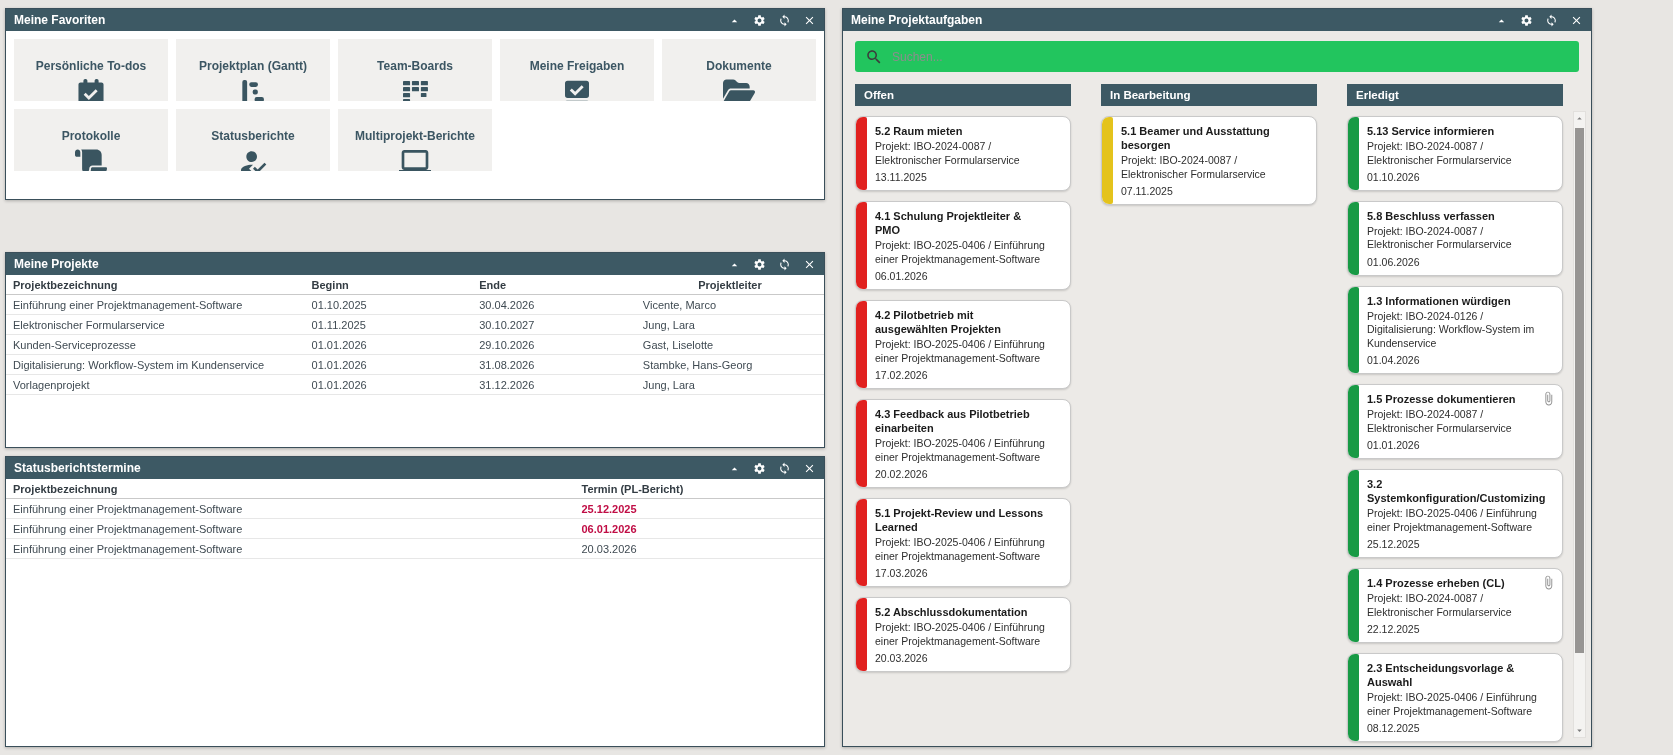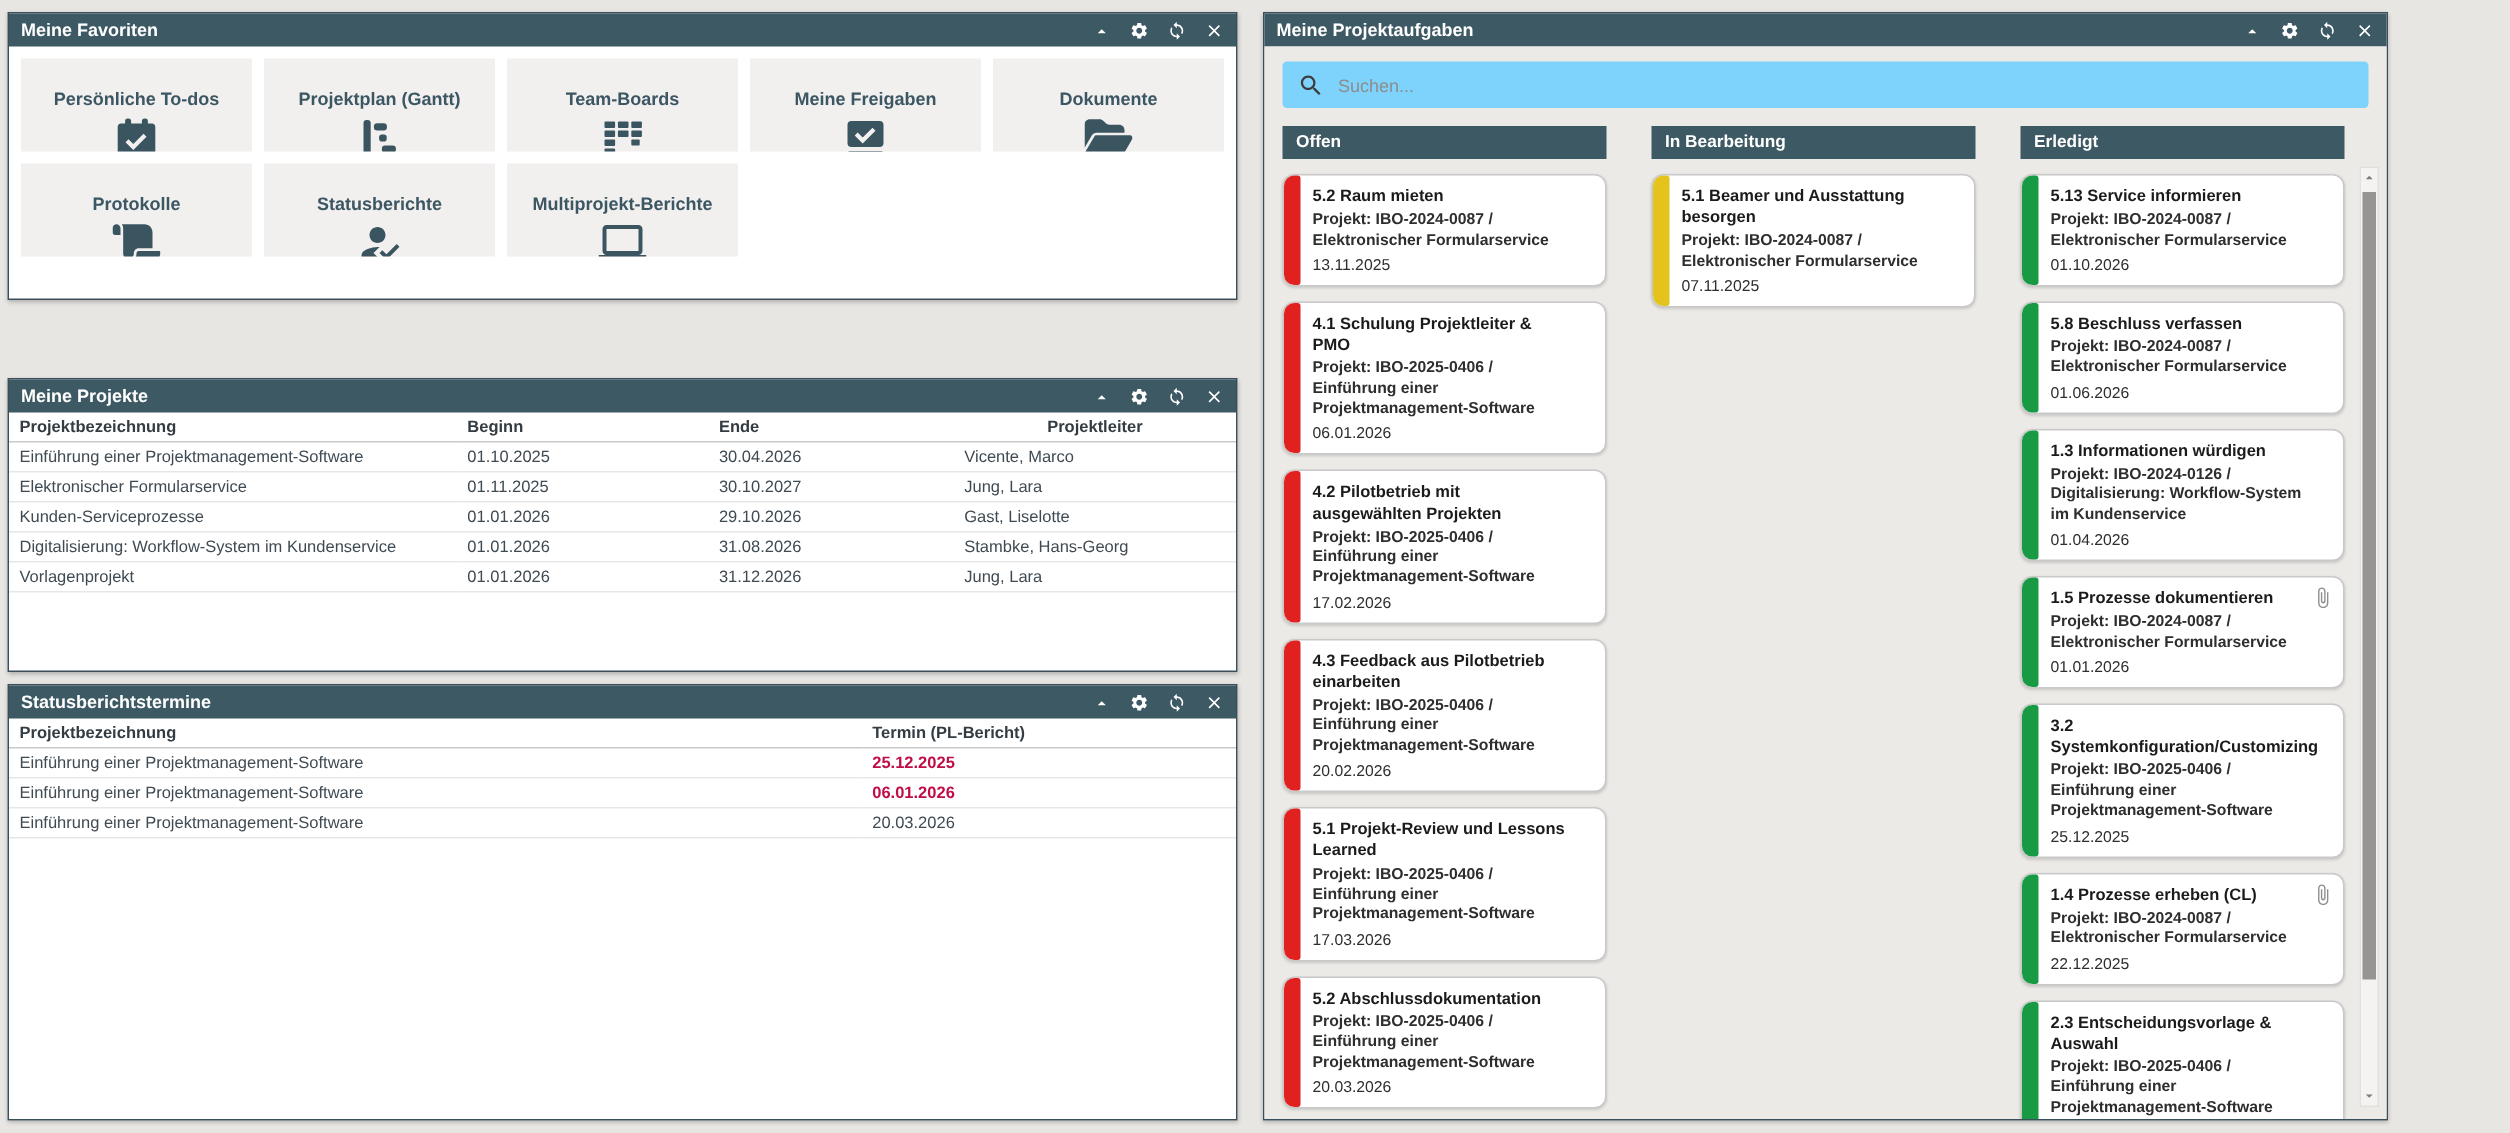--- a/index.html
+++ b/index.html
@@ -71,21 +71,21 @@
   .projects-table th:nth-child(2){ width:20.5%; }
   .projects-table th:nth-child(3){ width:20%; }
   .projects-table th:nth-child(4){ width:23%;text-align:center; }
   .status-table th:nth-child(1){ width:69.5%; }
   .status-table th:nth-child(2){ width:30.5%; }
   td.overdue { color: #c00d45; font-weight: bold; }
 
   
   .search-wrap {
     margin: 10px 12px;
-    background: #7dd3fc;
+    background: #22c55e;
     border-radius: 3px;
     height: 31px;
     display: flex;
     align-items: center;
     padding: 12px 10px;
     gap: 9px;
   }
   .search-wrap .s-icon { color:#3c3c3c; width:18px; height:18px; }
   .search-wrap input {
     border: none; outline: none; background: transparent;
@@ -106,21 +106,21 @@
     position: relative;
     background: #fff;
     border: 1px solid #c9c9c9;
     border-radius: 8px;
     padding: 7px 22px 7px 19px;
     box-shadow: 0 1px 2px rgba(0,0,0,.15);
     cursor: pointer;
   }
   .card-bar { position: absolute; left: 0; top: 0; bottom: 0; width: 11px; border-radius: 7px 2px 2px 7px; }
   .card-title { font-size: 11px; font-weight: bold; color: #1b1b1b; line-height: 1.28; }
-  .card-project { font-size: 10.5px; color: #2e2e2e; line-height: 1.28; margin-top: 2px; font-weight: bold; }
+  .card-project { font-size: 10.5px; color: #2e2e2e; line-height: 1.28; margin-top: 2px; }
   .card-date { font-size: 10.5px; color: #2e2e2e; margin-top: 4px; }
   .card-clip { position: absolute; top: 6px; right: 6px; width: 15px; height: 15px; color: #8f8f8f; }
 
   
   .v-scrollbar {
     position: absolute; right: 5px; top: 80px; bottom: 8px; width: 13px;
     background: #f4f3f1; border: 1px solid #e2e0dd;
   }
   .sb-arrow { position:absolute; left:0; right:0; height:13px; display:flex; align-items:center; justify-content:center; color:#7c7c7c; cursor:pointer; }
   .sb-arrow.up { top:0; }

